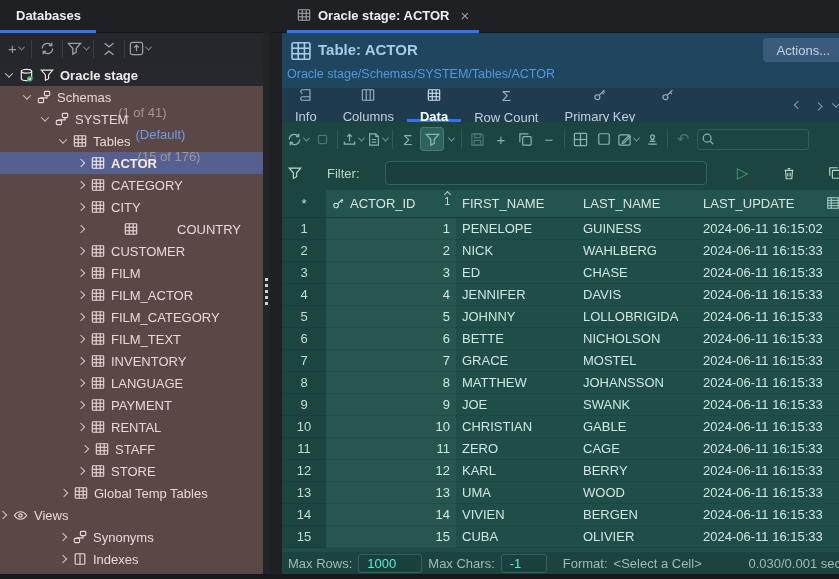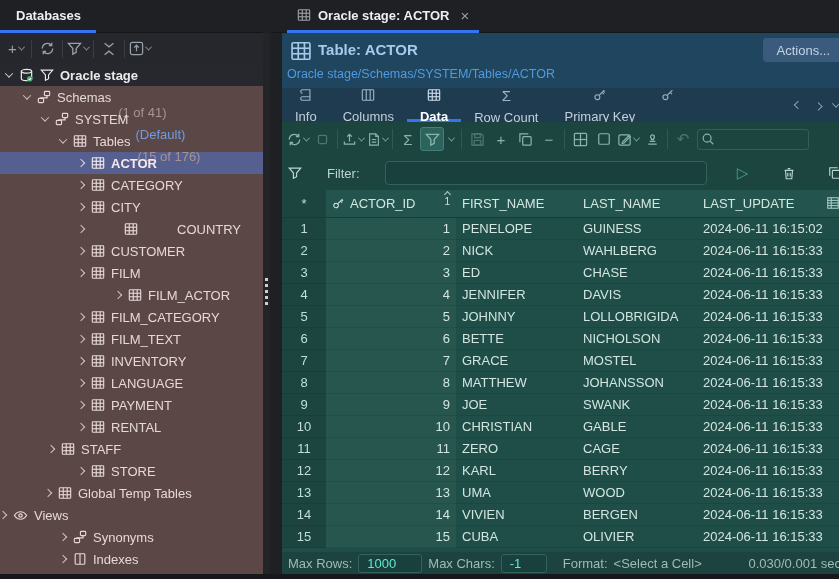--- a/index.html
+++ b/index.html
@@ -289,21 +289,21 @@
           <svg width="14" height="14" viewBox="0 0 16 16" fill="none" stroke="currentColor" stroke-width="1.3">
             <rect x="1.5" y="2" width="13" height="12" rx="1"></rect>
             <line x1="1.5" y1="6" x2="14.5" y2="6"></line>
             <line x1="1.5" y1="10" x2="14.5" y2="10"></line>
             <line x1="6" y1="2" x2="6" y2="14"></line>
             <line x1="10.5" y1="2" x2="10.5" y2="14"></line>
           </svg>
         </span>
         <span class="lbl">FILM</span>
       </div>
-      <div class="tree-row" style="padding-left: 115px;">
+      <div class="tree-row" style="padding-left: 78px;">
         <span class="chev right"></span>
         <span class="icon">
           <svg width="14" height="14" viewBox="0 0 16 16" fill="none" stroke="currentColor" stroke-width="1.3">
             <rect x="1.5" y="2" width="13" height="12" rx="1"></rect>
             <line x1="1.5" y1="6" x2="14.5" y2="6"></line>
             <line x1="1.5" y1="10" x2="14.5" y2="10"></line>
             <line x1="6" y1="2" x2="6" y2="14"></line>
             <line x1="10.5" y1="2" x2="10.5" y2="14"></line>
           </svg>
         </span>
@@ -380,21 +380,21 @@
           <svg width="14" height="14" viewBox="0 0 16 16" fill="none" stroke="currentColor" stroke-width="1.3">
             <rect x="1.5" y="2" width="13" height="12" rx="1"></rect>
             <line x1="1.5" y1="6" x2="14.5" y2="6"></line>
             <line x1="1.5" y1="10" x2="14.5" y2="10"></line>
             <line x1="6" y1="2" x2="6" y2="14"></line>
             <line x1="10.5" y1="2" x2="10.5" y2="14"></line>
           </svg>
         </span>
         <span class="lbl">RENTAL</span>
       </div>
-      <div class="tree-row" style="padding-left: 48px;">
+      <div class="tree-row" style="padding-left: 82px;">
         <span class="chev right"></span>
         <span class="icon">
           <svg width="14" height="14" viewBox="0 0 16 16" fill="none" stroke="currentColor" stroke-width="1.3">
             <rect x="1.5" y="2" width="13" height="12" rx="1"></rect>
             <line x1="1.5" y1="6" x2="14.5" y2="6"></line>
             <line x1="1.5" y1="10" x2="14.5" y2="10"></line>
             <line x1="6" y1="2" x2="6" y2="14"></line>
             <line x1="10.5" y1="2" x2="10.5" y2="14"></line>
           </svg>
         </span>
@@ -406,21 +406,21 @@
           <svg width="14" height="14" viewBox="0 0 16 16" fill="none" stroke="currentColor" stroke-width="1.3">
             <rect x="1.5" y="2" width="13" height="12" rx="1"></rect>
             <line x1="1.5" y1="6" x2="14.5" y2="6"></line>
             <line x1="1.5" y1="10" x2="14.5" y2="10"></line>
             <line x1="6" y1="2" x2="6" y2="14"></line>
             <line x1="10.5" y1="2" x2="10.5" y2="14"></line>
           </svg>
         </span>
         <span class="lbl">STORE</span>
       </div>
-      <div class="tree-row" style="padding-left: 45px;">
+      <div class="tree-row" style="padding-left: 61px;">
         <span class="chev right"></span>
         <span class="icon">
           <svg width="14" height="14" viewBox="0 0 16 16" fill="none" stroke="currentColor" stroke-width="1.3">
             <rect x="1.5" y="2" width="13" height="12" rx="1"></rect>
             <line x1="1.5" y1="6" x2="14.5" y2="6"></line>
             <line x1="1.5" y1="10" x2="14.5" y2="10"></line>
             <line x1="6" y1="2" x2="6" y2="14"></line>
             <line x1="10.5" y1="2" x2="10.5" y2="14"></line>
           </svg>
         </span>

